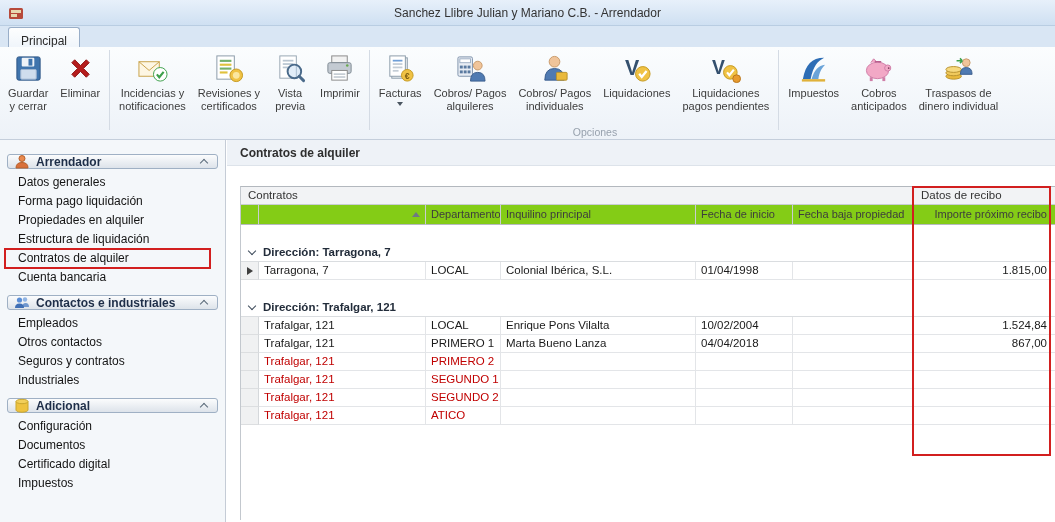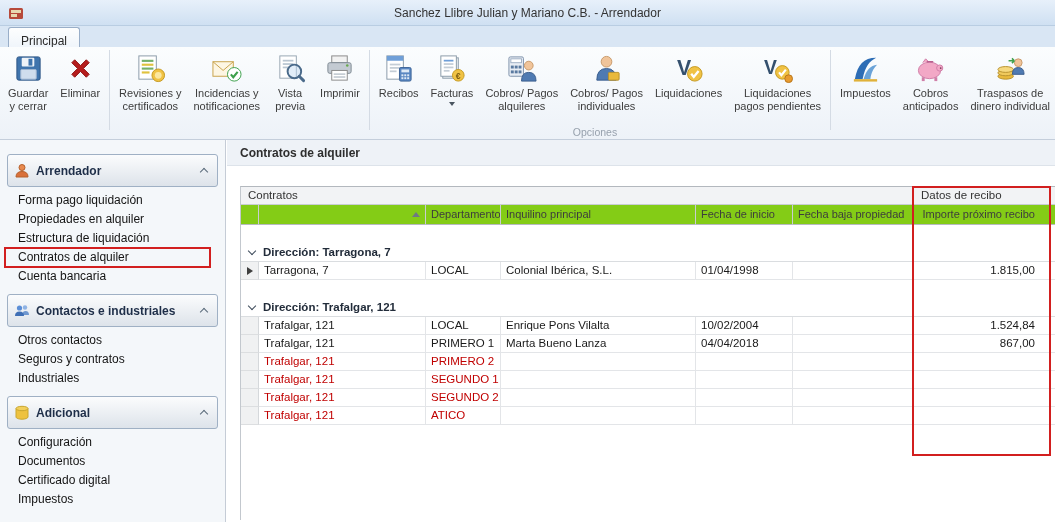--- a/index.html
+++ b/index.html
@@ -32,21 +32,21 @@
   .ribbon-label { font-size:11px; line-height:12.5px; color:#3c3c3c; text-align:center; white-space:pre-line; }
   .drop-caret { width:0; height:0; margin-top:2px;
     border-left:3.5px solid transparent; border-right:3.5px solid transparent; border-top:4px solid #4a5560; }
   .ribbon-sep { flex:0 0 1px; width:1px; height:80px; background:#d4dbe4; margin:0 3px; }
   .opciones { position:absolute; left:505px; width:180px; bottom:1px; text-align:center;
     font-size:10.5px; color:#97a1ad; }
 
   
   .sidebar { position:absolute; left:0; top:140px; width:226px; height:382px;
     background:#f4f7fa; border-right:1px solid #c5ccd6; padding-top:6px; overflow:hidden; }
-  .sb-group-header { margin:8px 7px 4px; height:33px; display:flex; align-items:center; padding:0 6px;
+  .sb-group-header { margin:8px 7px 4px; height:15px; display:flex; align-items:center; padding:0 6px;
     background:linear-gradient(#fbfcfd,#dde3ea); border:1px solid #9fb0c4; border-radius:3px;
     font-weight:bold; font-size:12px; color:#1e2e48; }
   .sb-group-icon { width:16px; height:16px; margin-right:6px; }
   .sb-group-icon svg { width:100%; height:100%; }
   .sb-group-title { flex:1 1 auto; }
   .sb-chevron-up { width:6px; height:6px; border-left:1.8px solid #5a6a7a; border-top:1.8px solid #5a6a7a;
     transform:rotate(45deg); margin:3px 4px 0 0; }
   .sb-item { position:relative; height:19px; line-height:19px; padding-left:18px; font-size:12px; color:#141414; }
   .sb-item.annotated::after { content:""; position:absolute; left:4px; right:14px; top:-1px; bottom:-1px;
     border:2px solid #d21f1f; pointer-events:none; }
@@ -75,21 +75,21 @@
     border-bottom:1px solid #dadde0; font-weight:bold; font-size:11.5px; color:#222c3a; }
   .chev-down { width:6px; height:6px; border-right:1.8px solid #3c4a5a; border-bottom:1.8px solid #3c4a5a;
     transform:rotate(45deg); margin:-3px 8px 0 0; }
   .data-row { height:18px; }
   .tcell { font-size:11.5px; color:#1a1a1a; padding:0 5px; line-height:16.5px;
     border-right:1px solid #e3e5e8; border-bottom:1px solid #e3e5e8; overflow:hidden; white-space:nowrap; }
   .ind-cell { background:#f0f1f2; border-right:1px solid #d5d8db; border-bottom:1px solid #dcdee0;
     display:flex; align-items:center; justify-content:center; }
   .cur-arrow { width:0; height:0; border-left:6px solid #3f3f3f;
     border-top:4px solid transparent; border-bottom:4px solid transparent; }
-  .col-next_receipt { text-align:right; padding-right:20px; }
+  .col-next_receipt { text-align:right; padding-right:8px; }
   .data-row.vacant .tcell { color:#c00000; }
   .grid-annotation { position:absolute; left:671px; top:-1px; width:139px; height:270px;
     border:2px solid #d21f1f; pointer-events:none; z-index:4; }
 </style>
 </head>
 <body>
 
 <div class="page">
 
   <div class="titlebar">
@@ -119,43 +119,43 @@
         </div>
         <div class="ribbon-button">
           <div class="ribbon-icon"><svg viewBox="0 0 32 32">
               <path d="M7 10 L10 7 L16 13 L22 7 L25 10 L19 16 L25 22 L22 25 L16 19 L10 25 L7 22 L13 16 Z" fill="#b51d1d" stroke="#8e1515"></path>
             </svg></div>
           <div class="ribbon-label">Eliminar</div>
         </div>
         <div class="ribbon-sep"></div>
         <div class="ribbon-button">
           <div class="ribbon-icon"><svg viewBox="0 0 32 32">
+              <rect x="2" y="9" width="21" height="15" fill="#fdf6e3" stroke="#c8a24a"></rect>
+              <path d="M2 9 L12.5 18 L23 9" fill="none" stroke="#c8a24a"></path>
+              <circle cx="24" cy="22" r="7" fill="#fff" stroke="#3da04b"></circle>
+              <path d="M20.5 22 l2.5 3 l4.5 -5.5" fill="none" stroke="#3da04b" stroke-width="2.2"></path>
+            </svg></div>
+          <div class="ribbon-label">Incidencias y
+notificaciones</div>
+        </div>
+        <div class="ribbon-button">
+          <div class="ribbon-icon"><svg viewBox="0 0 32 32">
               <rect x="4" y="3" width="18" height="24" fill="#fff" stroke="#8a9aa8"></rect>
               <rect x="7" y="7" width="12" height="2.2" fill="#74b06a"></rect>
               <rect x="7" y="11" width="12" height="2.2" fill="#e0c23e"></rect>
               <rect x="7" y="15" width="12" height="2.2" fill="#74b06a"></rect>
               <rect x="7" y="19" width="8" height="2.2" fill="#e0c23e"></rect>
               <circle cx="24" cy="23" r="6.5" fill="#f0c244" stroke="#c59a22"></circle>
               <circle cx="24" cy="23" r="3.5" fill="#fbe7a0"></circle>
             </svg></div>
           <div class="ribbon-label">Revisiones y
 certificados</div>
         </div>
         <div class="ribbon-button">
           <div class="ribbon-icon"><svg viewBox="0 0 32 32">
-              <rect x="2" y="9" width="21" height="15" fill="#fdf6e3" stroke="#c8a24a"></rect>
-              <path d="M2 9 L12.5 18 L23 9" fill="none" stroke="#c8a24a"></path>
-              <circle cx="24" cy="22" r="7" fill="#fff" stroke="#3da04b"></circle>
-              <path d="M20.5 22 l2.5 3 l4.5 -5.5" fill="none" stroke="#3da04b" stroke-width="2.2"></path>
-            </svg></div>
-          <div class="ribbon-label">Incidencias y
-notificaciones</div>
-        </div>
-        <div class="ribbon-button">
-          <div class="ribbon-icon"><svg viewBox="0 0 32 32">
               <rect x="5" y="3" width="17" height="23" fill="#fff" stroke="#97a5b2"></rect>
               <rect x="8" y="7" width="11" height="1.8" fill="#b9c6d2"></rect>
               <rect x="8" y="10.5" width="11" height="1.8" fill="#b9c6d2"></rect>
               <rect x="8" y="14" width="7" height="1.8" fill="#b9c6d2"></rect>
               <circle cx="20" cy="19" r="7" fill="rgba(190,215,240,0.45)" stroke="#4a6a8a" stroke-width="2"></circle>
               <line x1="25" y1="24" x2="29.5" y2="28.5" stroke="#4a6a8a" stroke-width="3" stroke-linecap="round"></line>
             </svg></div>
           <div class="ribbon-label">Vista
 previa</div>
         </div>
@@ -164,40 +164,20 @@
               <rect x="8" y="3" width="16" height="7" fill="#f2f2f2" stroke="#8a8a8a"></rect>
               <rect x="4" y="10" width="24" height="11" rx="2" fill="#c3cad2" stroke="#7f8a94"></rect>
               <circle cx="24" cy="13" r="1.3" fill="#6aa84f"></circle>
               <rect x="8" y="18" width="16" height="10" fill="#fff" stroke="#8a8a8a"></rect>
               <rect x="10" y="21" width="12" height="1.6" fill="#c0c8d0"></rect>
               <rect x="10" y="24" width="12" height="1.6" fill="#c0c8d0"></rect>
             </svg></div>
           <div class="ribbon-label">Imprimir</div>
         </div>
         <div class="ribbon-sep"></div>
-        <div class="ribbon-button">
-          <div class="ribbon-icon"><svg viewBox="0 0 32 32">
-              <rect x="4" y="3" width="17" height="24" fill="#fff" stroke="#8a9aa8"></rect>
-              <rect x="4" y="3" width="17" height="5" fill="#6f9fd8"></rect>
-              <rect x="7" y="11" width="11" height="1.8" fill="#c4cdd6"></rect>
-              <rect x="7" y="14.5" width="11" height="1.8" fill="#c4cdd6"></rect>
-              <rect x="7" y="18" width="7" height="1.8" fill="#c4cdd6"></rect>
-              <rect x="17" y="15" width="12" height="14" rx="1.5" fill="#5a87c2" stroke="#3c6398"></rect>
-              <rect x="19" y="17" width="8" height="3" fill="#dfeaf6"></rect>
-              <g fill="#dfeaf6">
-                <rect x="19" y="22" width="2" height="2"></rect>
-                <rect x="22" y="22" width="2" height="2"></rect>
-                <rect x="25" y="22" width="2" height="2"></rect>
-                <rect x="19" y="25" width="2" height="2"></rect>
-                <rect x="22" y="25" width="2" height="2"></rect>
-                <rect x="25" y="25" width="2" height="2"></rect>
-              </g>
-            </svg></div>
-          <div class="ribbon-label">Recibos</div>
-        </div>
         <div class="ribbon-button">
           <div class="ribbon-icon"><svg viewBox="0 0 32 32">
               <rect x="7" y="5" width="16" height="21" fill="#eef2f6" stroke="#8a9aa8"></rect>
               <rect x="5" y="3" width="16" height="21" fill="#fff" stroke="#8a9aa8"></rect>
               <rect x="8" y="7" width="10" height="1.8" fill="#6f9fd8"></rect>
               <rect x="8" y="10.5" width="10" height="1.8" fill="#c4cdd6"></rect>
               <rect x="8" y="14" width="10" height="1.8" fill="#c4cdd6"></rect>
               <rect x="8" y="17.5" width="6" height="1.8" fill="#c4cdd6"></rect>
               <circle cx="23" cy="23" r="6" fill="#f0c244" stroke="#c59a22"></circle>
               <text x="23" y="26.5" text-anchor="middle" font-size="9" font-weight="bold" fill="#7a5a10">€</text>
@@ -291,37 +271,39 @@
   <div class="sidebar">
       <div class="sb-group-header">
         <span class="sb-group-icon"><svg viewBox="0 0 16 16">
             <circle cx="8" cy="4.5" r="3" fill="#e98a4f" stroke="#b5602c"></circle>
             <path d="M2 14 Q2 8.5 8 8.5 Q14 8.5 14 14 Z" fill="#d9703a" stroke="#b5602c"></path>
           </svg></span>
         <span class="sb-group-title">Arrendador</span>
         <span class="sb-chevron-up"></span>
       </div>
       <div class="sb-items">
+        <div class="sb-item">Datos generales</div>
         <div class="sb-item">Forma pago liquidación</div>
         <div class="sb-item">Propiedades en alquiler</div>
         <div class="sb-item">Estructura de liquidación</div>
         <div class="sb-item annotated">Contratos de alquiler</div>
         <div class="sb-item">Cuenta bancaria</div>
       </div>
       <div class="sb-group-header">
         <span class="sb-group-icon"><svg viewBox="0 0 16 16">
             <circle cx="11" cy="4.5" r="2.2" fill="#8fb3e4"></circle>
             <path d="M8 12 Q8.5 8 11.5 8 Q15 8 15 12 Z" fill="#6f97cf"></path>
             <circle cx="5.5" cy="5" r="2.6" fill="#5b8ed6"></circle>
             <path d="M1 13 Q1 8.5 5.5 8.5 Q10 8.5 10 13 Z" fill="#3f6fb5"></path>
           </svg></span>
         <span class="sb-group-title">Contactos e industriales</span>
         <span class="sb-chevron-up"></span>
       </div>
       <div class="sb-items">
+        <div class="sb-item">Empleados</div>
         <div class="sb-item">Otros contactos</div>
         <div class="sb-item">Seguros y contratos</div>
         <div class="sb-item">Industriales</div>
       </div>
       <div class="sb-group-header">
         <span class="sb-group-icon"><svg viewBox="0 0 16 16">
             <path d="M2 3.5 V12 C2 13.2 4.7 14.2 8 14.2 C11.3 14.2 14 13.2 14 12 V3.5" fill="#eec23f" stroke="#c9a62e"></path>
             <ellipse cx="8" cy="3.5" rx="6" ry="2.2" fill="#f2cf5b" stroke="#c9a62e"></ellipse>
           </svg></span>
         <span class="sb-group-title">Adicional</span>

